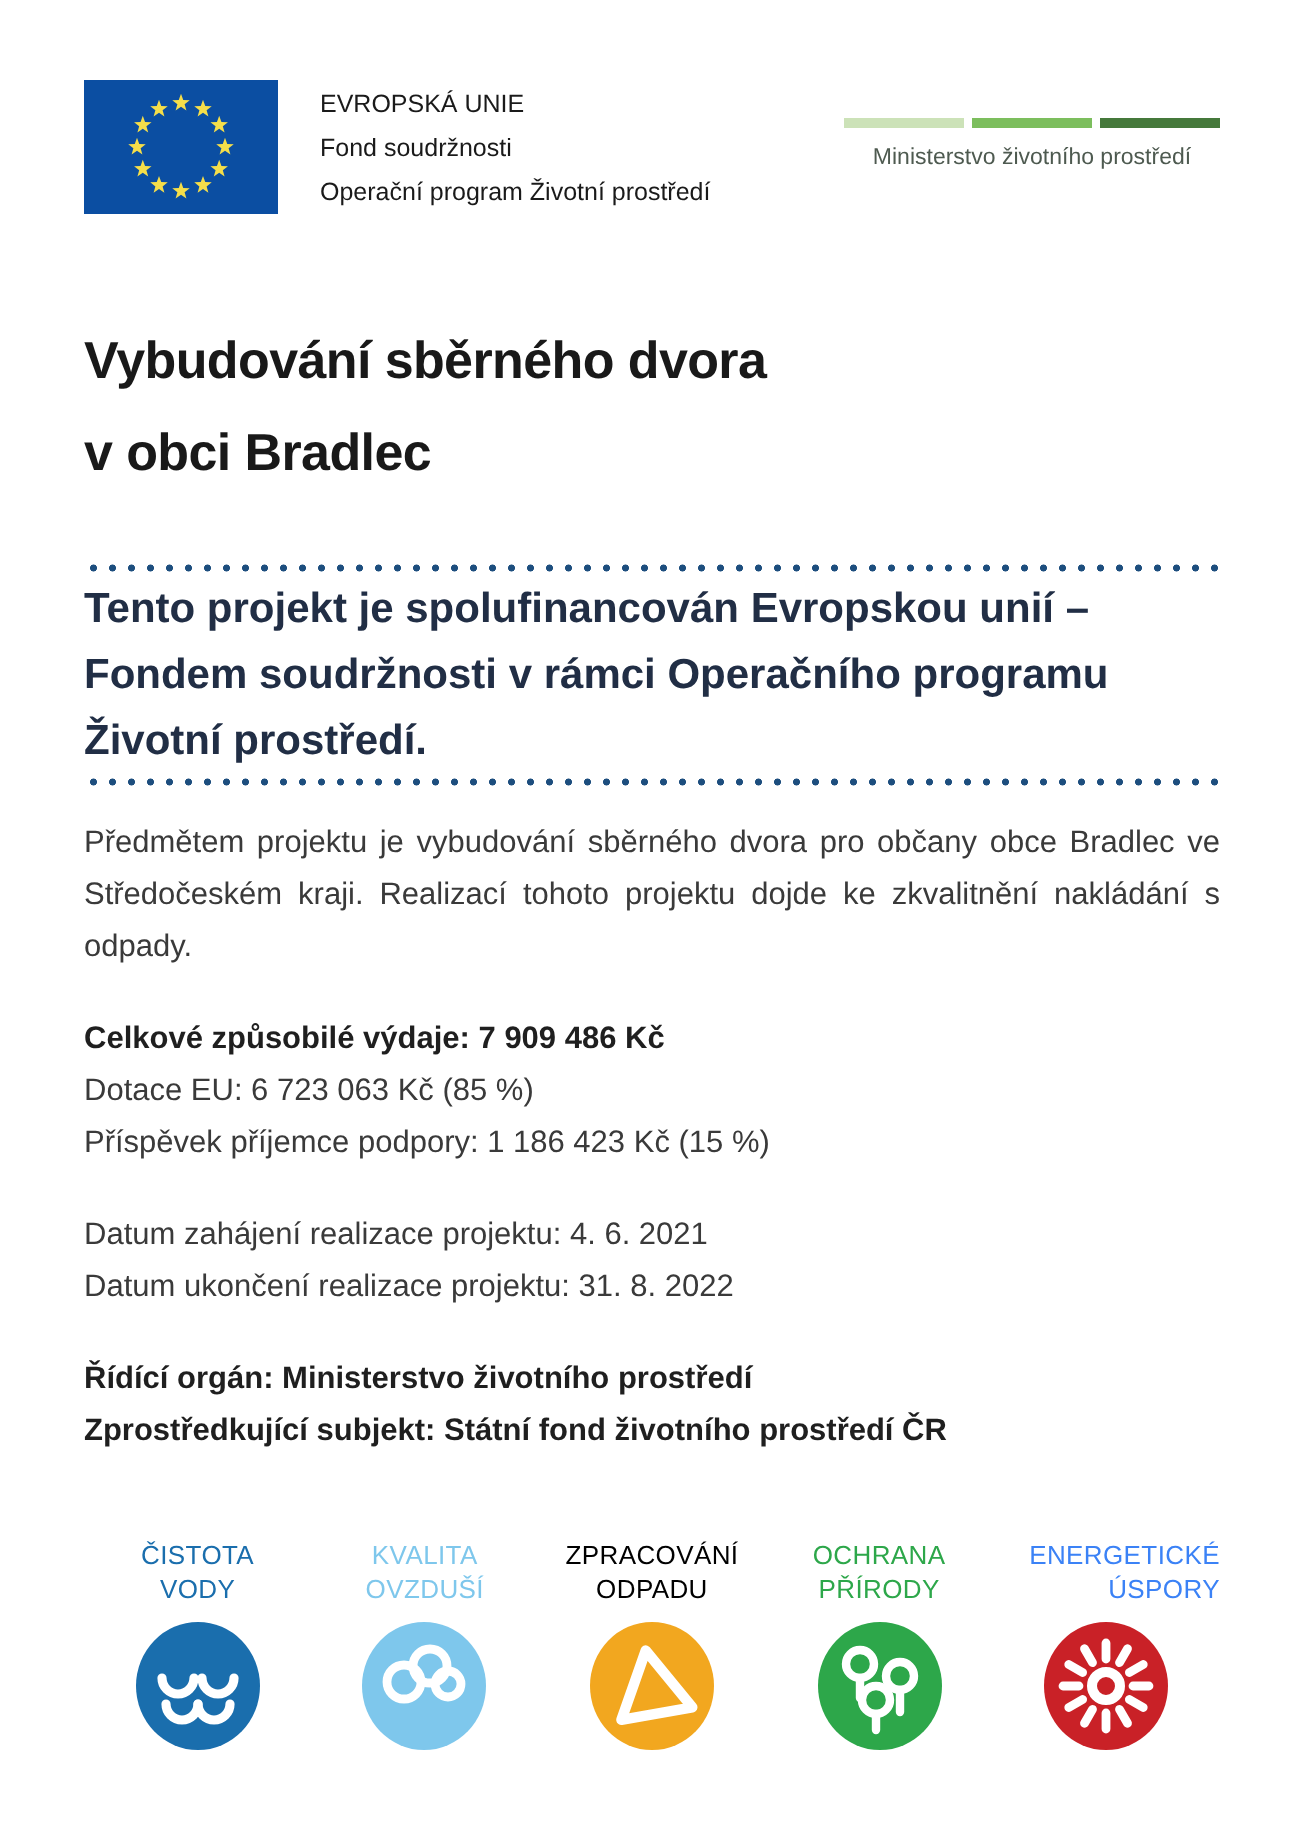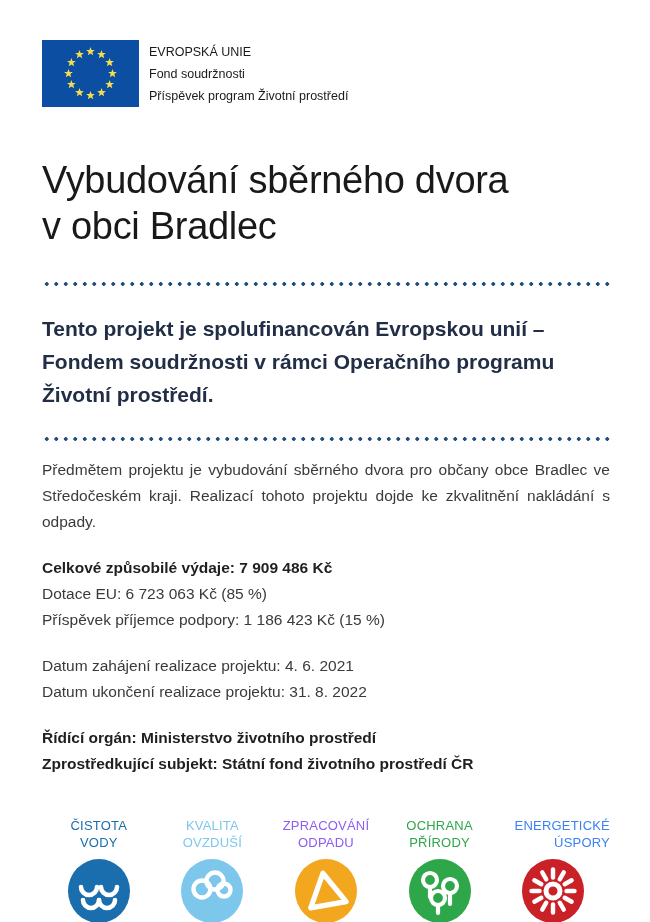--- a/index.html
+++ b/index.html
@@ -5,40 +5,40 @@
   html,body{margin:0;padding:0;background:#fff;}
   body{
     width:650px;height:922px;overflow:hidden;
     font-family:"Liberation Sans","DejaVu Sans",sans-serif;
     color:#1a1a1a;
   }
   .page{padding:40px 40px 0 42px;}
 
   
   .header{display:flex;justify-content:space-between;align-items:flex-start;}
-  .eu-logo{display:flex;gap:10px;}
+  .eu-logo{display:flex;gap:21px;}
   .eu-text{font-size:12.5px;line-height:22px;padding-top:1px;color:#1a1a1a;}
   .ministry{width:188px;margin-top:19px;}
   .bars{display:flex;gap:4px;height:5px;}
   .bar{flex:1 1 0;}
   .ministry-label{text-align:center;font-size:11.5px;margin-top:9px;font-weight:500;}
 
   
-  .title{margin-top:50px;font-size:38px;font-weight:normal;line-height:46px;color:#191919;letter-spacing:-0.3px;}
+  .title{margin-top:50px;font-size:26px;font-weight:bold;line-height:46px;color:#191919;letter-spacing:-0.3px;}
 
   
   .dots{
     height:4px;margin-top:33px;
     background-image:radial-gradient(circle,#1d4e7e 1.6px,transparent 1.9px);
     background-size:9.5px 4px;background-repeat:repeat-x;background-position:0 50%;
   }
   .dots.after-subtitle{margin-top:0;}
 
   
-  .subtitle{margin:26px 0;font-size:21px;font-weight:bold;line-height:33px;color:#212e45;}
+  .subtitle{margin:2px 0;font-size:21px;font-weight:bold;line-height:33px;color:#212e45;}
 
   
   .description{font-size:15.5px;line-height:26px;color:#3a3a3a;text-align:justify;}
   .block{margin-top:20px;}
   .line{font-size:15.5px;line-height:26px;color:#3a3a3a;}
   .line.bold{font-weight:bold;color:#1f1f1f;}
   .orgs{margin-top:20px;}
   .footer-gap{margin-top:40px;}
 
   
@@ -70,24 +70,32 @@
           <use href="#eu-star" x="37.5" y="52.6"></use>
           <use href="#eu-star" x="29.4" y="44.5"></use>
           <use href="#eu-star" x="26.5" y="33.5"></use>
           <use href="#eu-star" x="29.4" y="22.5"></use>
           <use href="#eu-star" x="37.5" y="14.5"></use>
         </g>
       </svg>
       <div class="eu-text">
         <div>EVROPSKÁ UNIE</div>
         <div>Fond soudržnosti</div>
-        <div>Příspěvek program Životní prostředí</div>
-      </div>
-    </div>
-
+        <div>Operační program Životní prostředí</div>
+      </div>
+    </div>
+
+    <div class="ministry">
+      <div class="bars">
+        <div class="bar" style="background-color: rgb(204, 226, 184);"></div>
+        <div class="bar" style="background-color: rgb(124, 190, 93);"></div>
+        <div class="bar" style="background-color: rgb(69, 121, 59);"></div>
+      </div>
+      <div class="ministry-label" style="color: rgb(78, 90, 80);">Ministerstvo životního prostředí</div>
+    </div>
   </div>
 
   <h1 class="title" style="margin-bottom:0;">
     <div>Vybudování sběrného dvora</div>
     <div>v obci Bradlec</div>
   </h1>
 
   <div class="dots"></div>
   <div class="subtitle">
     <div>Tento projekt je spolufinancován Evropskou unií –</div>
@@ -147,21 +155,21 @@
         <ellipse cx="31" cy="32" rx="31" ry="32" fill="#7EC7EC"></ellipse>
         <g clip-path="url(#clip-air)" stroke="#ffffff" stroke-width="4.4" fill="none">
           <circle cx="21" cy="30" r="8.5"></circle>
           <circle cx="34" cy="22" r="8.5"></circle>
           <circle cx="43" cy="31" r="6.5"></circle>
         </g>
       </svg>
     </div>
 
     <div class="footer-item">
-      <div class="footer-label" style="color: #8b5cf6;">
+      <div class="footer-label" style="color: #000000;">
         <div>ZPRACOVÁNÍ</div>
         <div>ODPADU</div>
       </div>
       <svg class="footer-icon" width="62" height="64" viewBox="0 0 62 64">
         <ellipse cx="31" cy="32" rx="31" ry="32" fill="#F2A71F"></ellipse>
         <path d="M31 14 L49 46 L13 46 Z" fill="none" stroke="#ffffff" stroke-width="5.2" stroke-linejoin="round" transform="rotate(-10 31 32)"></path>
       </svg>
     </div>
 
     <div class="footer-item">

